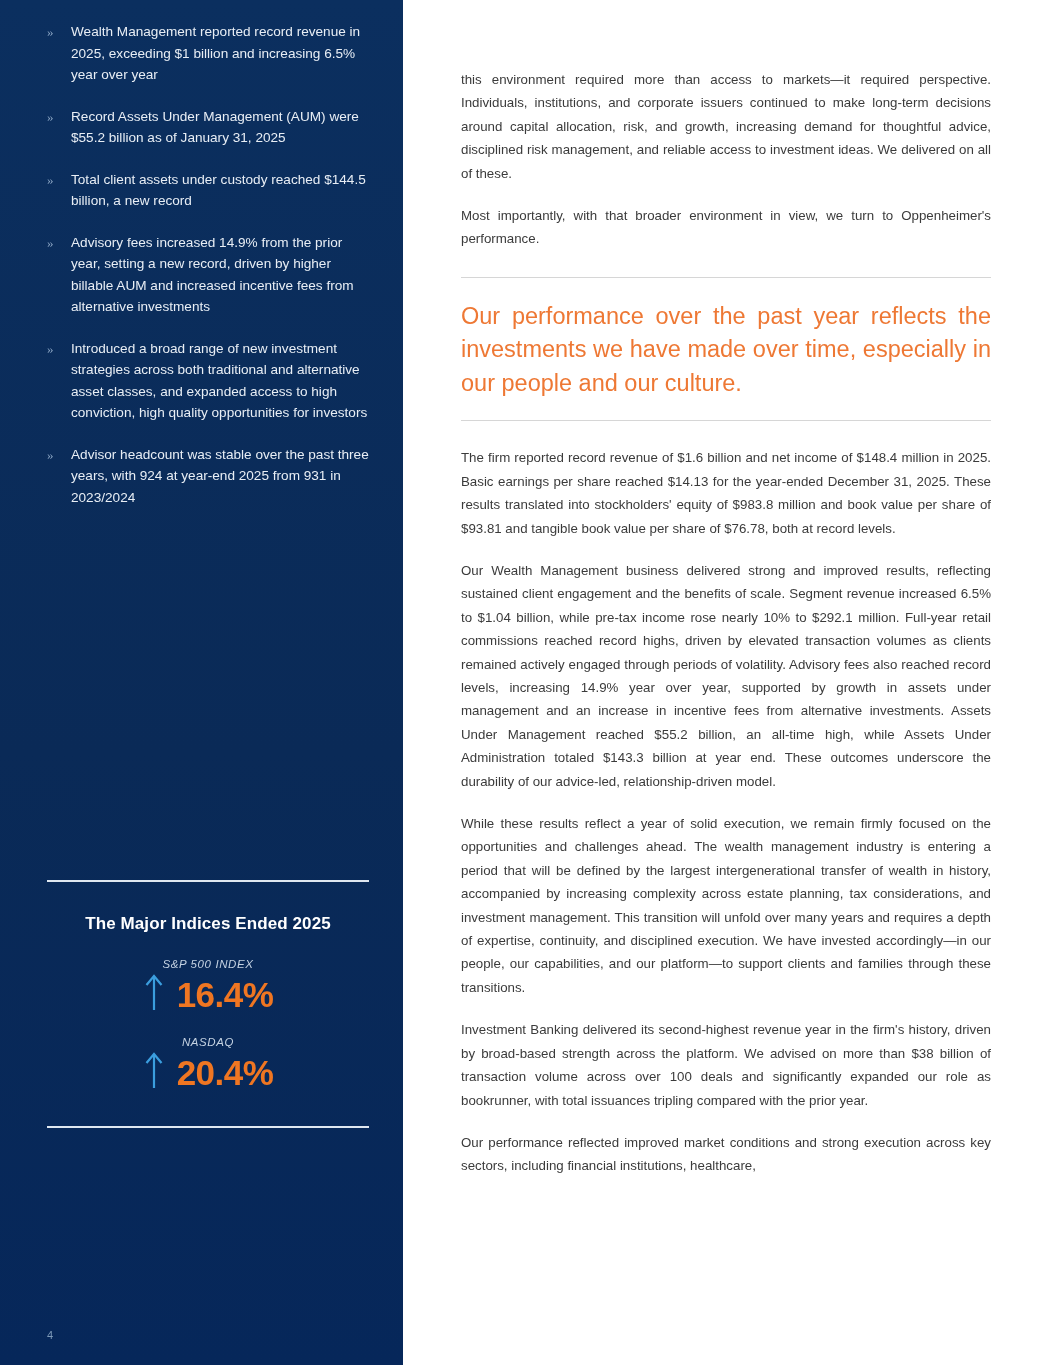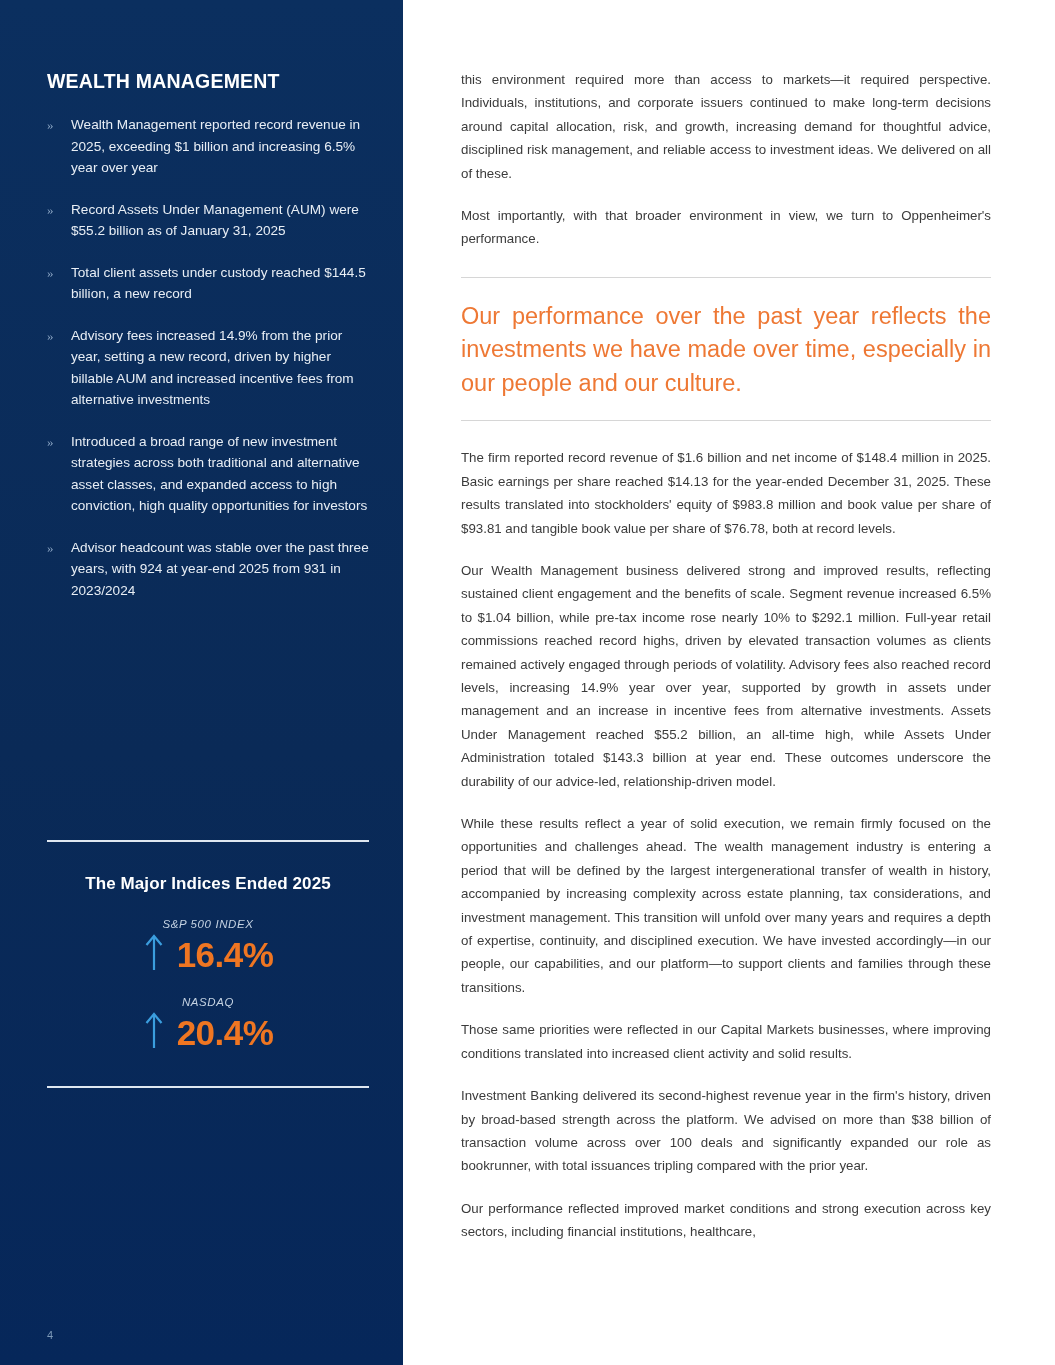--- a/index.html
+++ b/index.html
@@ -68,21 +68,21 @@
     font-size: 13.6px;
     line-height: 21.5px;
     flex: 1;
   }
 
   
   .indices {
     position: absolute;
     left: 47px;
     right: 34px;
-    top: 840px;
+    top: 880px;
   }
   .rule-white {
     height: 2px;
     background: #dfe7f0;
     width: 100%;
   }
   .indices-title {
     color: #ffffff;
     font-size: 17px;
     font-weight: bold;
@@ -168,21 +168,20 @@
     font-weight: normal;
   }
 </style>
 </head>
 <body>
 
 <div class="page">
 
   <aside class="sidebar">
 
-    <h1 class="sb-title">WEALTH MANAGEMENT</h1>
 
     <ul class="bullets">
       <li class="bullet">
         <span class="bullet-marker">»</span>
         <span class="bullet-text">Wealth Management reported record revenue in 2025, exceeding $1 billion and increasing 6.5% year over year</span>
       </li>
       <li class="bullet">
         <span class="bullet-marker">»</span>
         <span class="bullet-text">Record Assets Under Management (AUM) were $55.2 billion as of January 31, 2025</span>
       </li>
@@ -245,19 +244,18 @@
 
     <div class="quote-wrap">
       <div class="rule-gray"></div>
       <p class="quote">Our performance over the past year reflects the investments we have made over time, especially in our people and our culture.</p>
       <div class="rule-gray"></div>
     </div>
 
     <p class="para">The firm reported record revenue of $1.6 billion and net income of $148.4 million in 2025. Basic earnings per share reached $14.13 for the year-ended December 31, 2025. These results translated into stockholders' equity of $983.8 million and book value per share of $93.81 and tangible book value per share of $76.78, both at record levels.</p>
     <p class="para">Our Wealth Management business delivered strong and improved results, reflecting sustained client engagement and the benefits of scale. Segment revenue increased 6.5% to $1.04 billion, while pre-tax income rose nearly 10% to $292.1 million. Full-year retail commissions reached record highs, driven by elevated transaction volumes as clients remained actively engaged through periods of volatility. Advisory fees also reached record levels, increasing 14.9% year over year, supported by growth in assets under management and an increase in incentive fees from alternative investments. Assets Under Management reached $55.2 billion, an all-time high, while Assets Under Administration totaled $143.3 billion at year end. These outcomes underscore the durability of our advice-led, relationship-driven model.</p>
     <p class="para">While these results reflect a year of solid execution, we remain firmly focused on the opportunities and challenges ahead. The wealth management industry is entering a period that will be defined by the largest intergenerational transfer of wealth in history, accompanied by increasing complexity across estate planning, tax considerations, and investment management. This transition will unfold over many years and requires a depth of expertise, continuity, and disciplined execution. We have invested accordingly—in our people, our capabilities, and our platform—to support clients and families through these transitions.</p>
-    <p class="para">Those same priorities were reflected in our Capital Markets businesses, where improving conditions translated into increased client activity and solid results.</p>
     <p class="para">Investment Banking delivered its second-highest revenue year in the firm's history, driven by broad-based strength across the platform. We advised on more than $38 billion of transaction volume across over 100 deals and significantly expanded our role as bookrunner, with total issuances tripling compared with the prior year.</p>
     <p class="para last">Our performance reflected improved market conditions and strong execution across key sectors, including financial institutions, healthcare,</p>
 
   </main>
 
 </div>
 
 </body></html>

